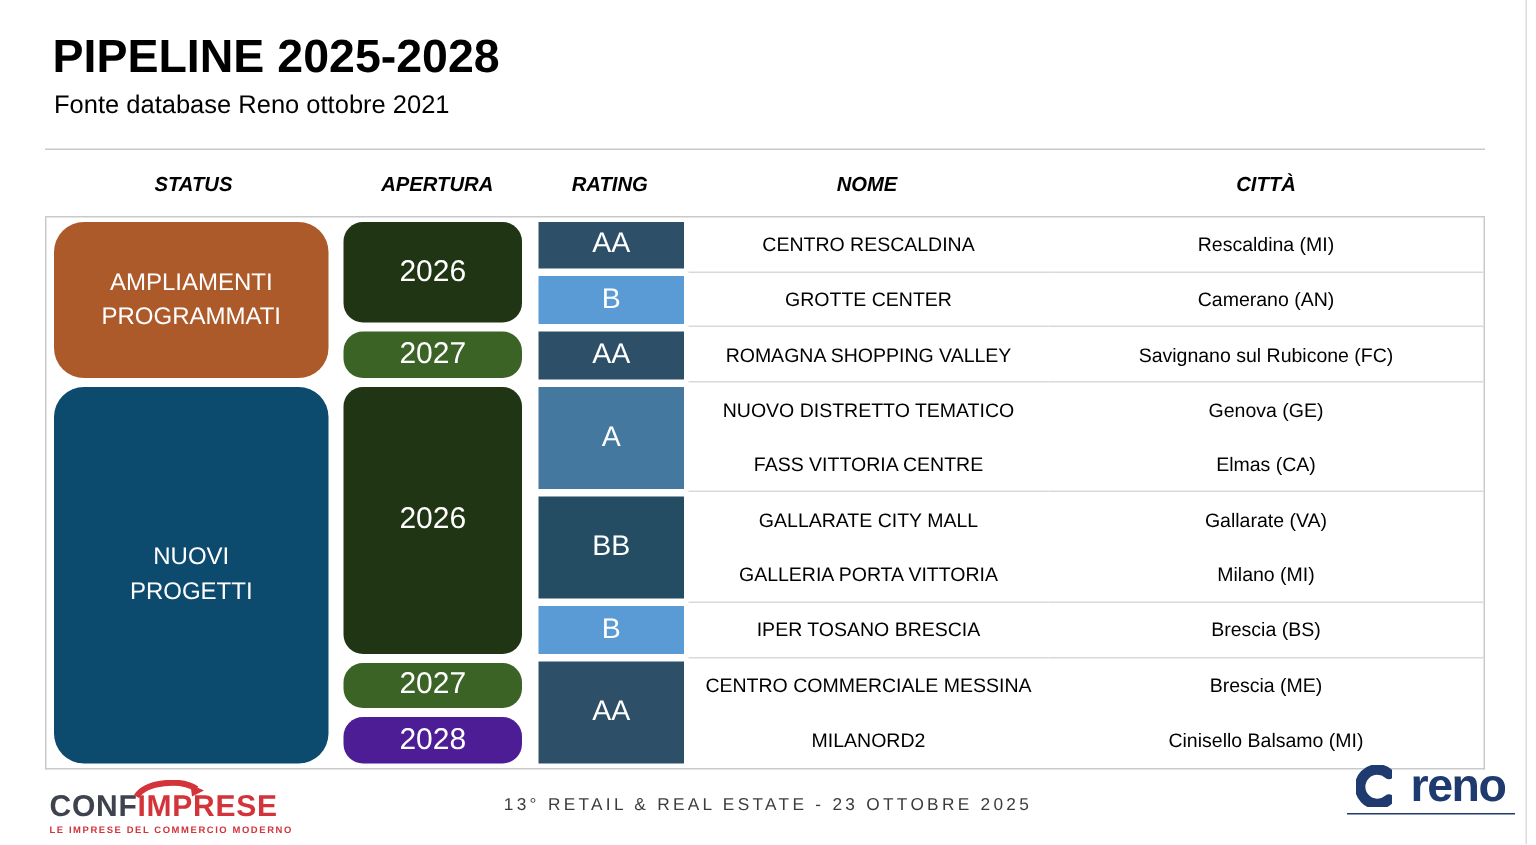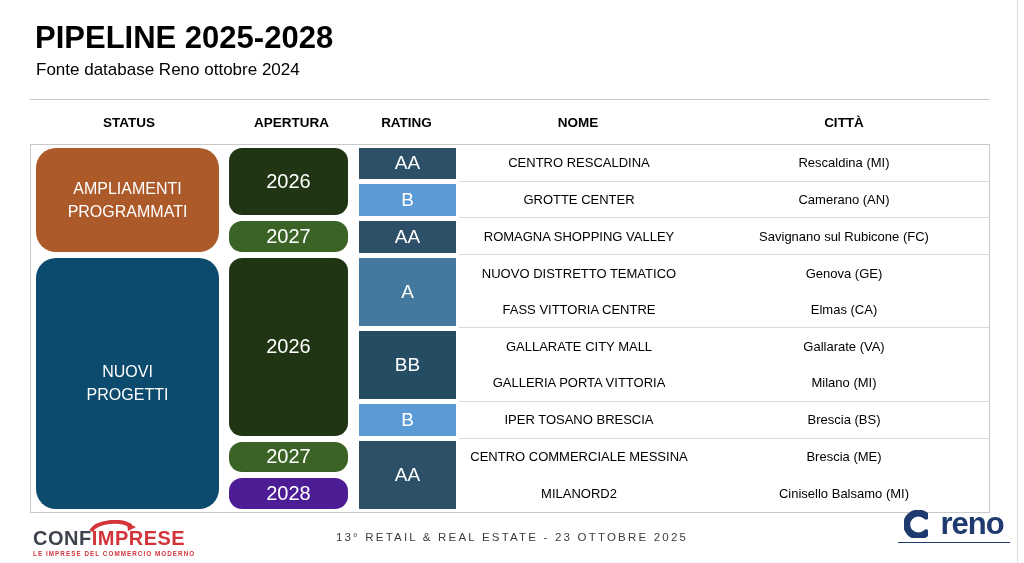--- a/index.html
+++ b/index.html
@@ -6,21 +6,21 @@
   .slide{
     position:relative;width:1024px;height:563px;background:#ffffff;
     font-family:"Liberation Sans",sans-serif;overflow:hidden;
   }
   .title{position:absolute;left:35px;top:20px;font-size:31px;font-weight:bold;color:#000;}
   .subtitle{position:absolute;left:36px;top:60px;font-size:17px;color:#000;}
 
   .table-area{position:absolute;left:30px;top:99px;width:960px;}
   .thead{
     height:44px;border-top:1px solid var(--line);border-bottom:1px solid var(--line);
-    display:grid;grid-template-columns:198px 127px 103px 240px 1fr;align-items:center;
+    display:grid;grid-template-columns:198px 127px 103px 240px 1fr;align-items:center;font-style:italic;
   }
   .th{text-align:center;font-weight:bold;font-size:13.5px;color:#000;}
   .tbody{
     display:grid;grid-template-columns:198px 127px 103px 240px 1fr;
     grid-template-rows:repeat(10,36.7px);
     border-left:1px solid var(--line);border-right:1px solid var(--line);
     border-bottom:1px solid var(--line);
   }
   .block{
     display:flex;align-items:center;justify-content:center;
@@ -56,21 +56,21 @@
     font-size:8px;font-weight:bold;letter-spacing:1.1px;color:var(--navy);
   }
   .slide-edge{position:absolute;right:6px;top:0;bottom:0;width:1px;background:#dcdcdc;}
 </style>
 </head>
 <body>
 
 <div class="slide">
 
   <div class="title">PIPELINE 2025-2028</div>
-  <div class="subtitle">Fonte database Reno ottobre 2024</div>
+  <div class="subtitle">Fonte database Reno ottobre 2021</div>
 
   <div class="table-area">
     <div class="thead">
       <div class="th">STATUS</div>
       <div class="th">APERTURA</div>
       <div class="th">RATING</div>
       <div class="th">NOME</div>
       <div class="th">CITTÀ</div>
     </div>
     <div class="tbody">

